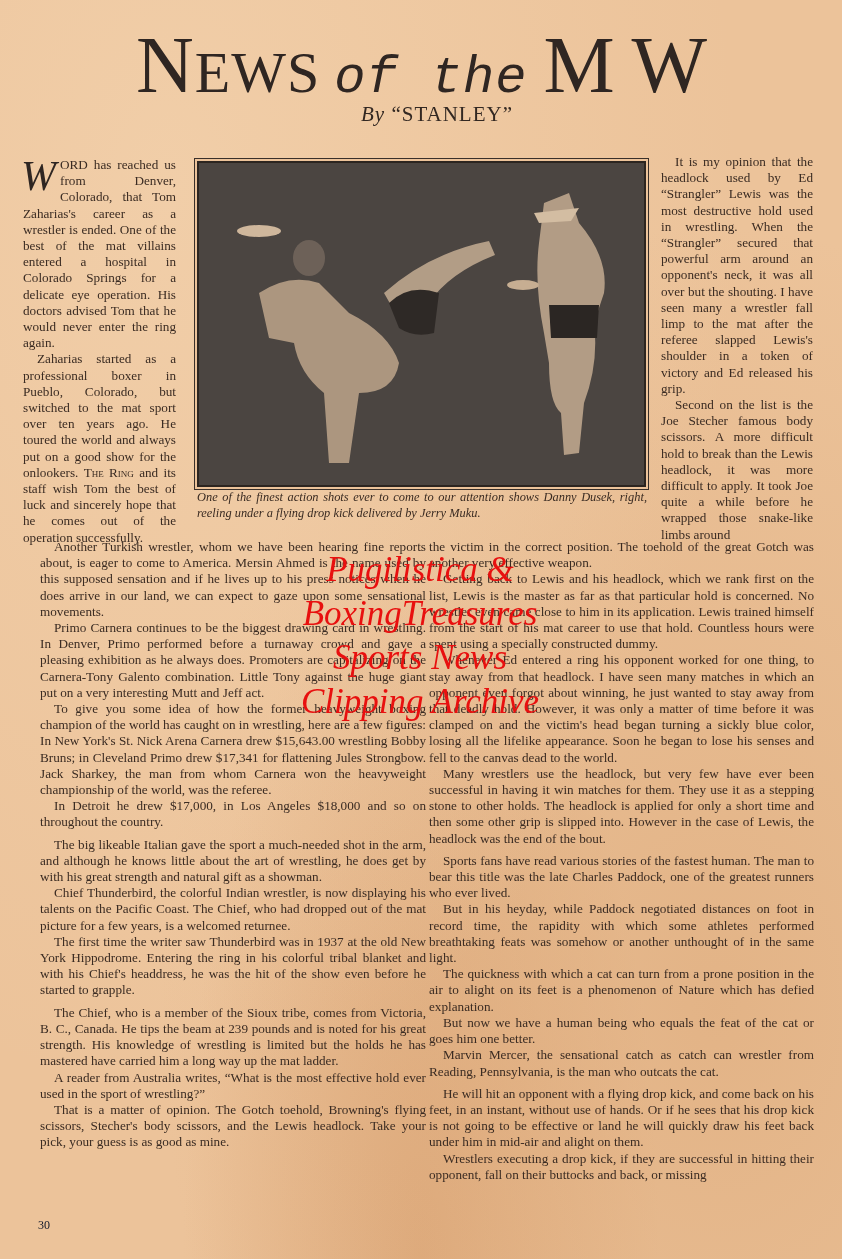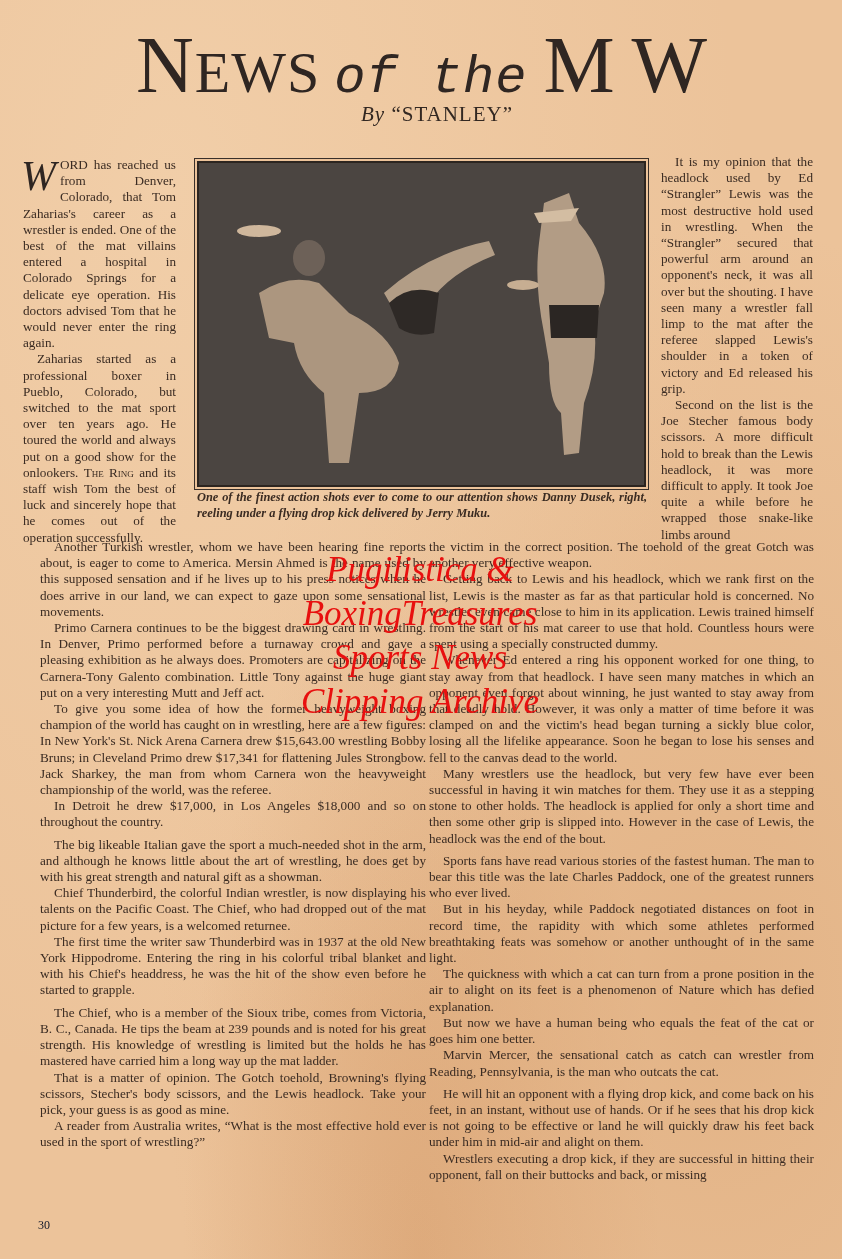--- a/index.html
+++ b/index.html
@@ -45,21 +45,21 @@
   .smallcaps { font-variant: small-caps; }
   .photo {
     position: absolute; left: 197px; top: 161px; width: 445px; height: 322px;
     background: #4a4440;
     border: 2px solid #2c2520; box-shadow: 0 0 0 2px #ecc39a, 0 0 0 3px #3a302a;
     overflow: hidden;
   }
   .photo svg { display: block; }
   .caption {
     position: absolute; left: 197px; top: 489px; width: 450px;
-    font-style: italic; font-weight: bold; font-size: 12.4px; line-height: 16px;
+    font-style: italic; font-weight: normal; font-size: 12.4px; line-height: 16px;
     text-align: justify; color: #3a2b22;
   }
   .page-number {
     position: absolute; left: 38px; top: 1218px; font-size: 12px; color: #0f172a; text-align: center;
   }
   .watermark {
     position: absolute; left: 290px; top: 548px; width: 260px;
     color: #e8100f; font-style: italic; font-size: 35px; line-height: 44px;
     text-align: center; font-family: "Liberation Serif", "DejaVu Serif", serif;
     pointer-events: none; white-space: nowrap;
@@ -120,22 +120,22 @@
 
   <div class="col col-left">
     <p>Another Turkish wrestler, whom we have been hearing fine reports about, is eager to come to America. Mersin Ahmed is the name used by this supposed sensation and if he lives up to his press notices when he does arrive in our land, we can expect to gaze upon some sensational movements.</p>
     <p>Primo Carnera continues to be the biggest drawing card in wrestling. In Denver, Primo performed before a turnaway crowd and gave a pleasing exhibition as he always does. Promoters are capitalizing on the Carnera-Tony Galento combination. Little Tony against the huge giant put on a very interesting Mutt and Jeff act.</p>
     <p>To give you some idea of how the former heavyweight boxing champion of the world has caught on in wrestling, here are a few figures: In New York's St. Nick Arena Carnera drew $15,643.00 wrestling Bobby Bruns; in Cleveland Primo drew $17,341 for flattening Jules Strongbow. Jack Sharkey, the man from whom Carnera won the heavyweight championship of the world, was the referee.</p>
     <p>In Detroit he drew $17,000, in Los Angeles $18,000 and so on throughout the country.</p>
     <p class="gapabove">The big likeable Italian gave the sport a much-needed shot in the arm, and although he knows little about the art of wrestling, he does get by with his great strength and natural gift as a showman.</p>
     <p>Chief Thunderbird, the colorful Indian wrestler, is now displaying his talents on the Pacific Coast. The Chief, who had dropped out of the mat picture for a few years, is a welcomed returnee.</p>
     <p>The first time the writer saw Thunderbird was in 1937 at the old New York Hippodrome. Entering the ring in his colorful tribal blanket and with his Chief's headdress, he was the hit of the show even before he started to grapple.</p>
     <p class="gapabove">The Chief, who is a member of the Sioux tribe, comes from Victoria, B. C., Canada. He tips the beam at 239 pounds and is noted for his great strength. His knowledge of wrestling is limited but the holds he has mastered have carried him a long way up the mat ladder.</p>
+    <p>A reader from Australia writes, “What is the most effective hold ever used in the sport of wrestling?”</p>
     <p>That is a matter of opinion. The Gotch toehold, Browning's flying scissors, Stecher's body scissors, and the Lewis headlock. Take your pick, your guess is as good as mine.</p>
-    <p>A reader from Australia writes, “What is the most effective hold ever used in the sport of wrestling?”</p>
   </div>
 
   <div class="col col-right">
     <p style="text-indent:0">the victim in the correct position. The toehold of the great Gotch was another very effective weapon.</p>
     <p>Getting back to Lewis and his headlock, which we rank first on the list, Lewis is the master as far as that particular hold is concerned. No wrestler even came close to him in its application. Lewis trained himself from the start of his mat career to use that hold. Countless hours were spent using a specially constructed dummy.</p>
     <p>Whenever Ed entered a ring his opponent worked for one thing, to stay away from that headlock. I have seen many matches in which an opponent even forgot about winning, he just wanted to stay away from that deadly hold. However, it was only a matter of time before it was clamped on and the victim's head began turning a sickly blue color, losing all the lifelike appearance. Soon he began to lose his senses and fell to the canvas dead to the world.</p>
     <p>Many wrestlers use the headlock, but very few have ever been successful in having it win matches for them. They use it as a stepping stone to other holds. The headlock is applied for only a short time and then some other grip is slipped into. However in the case of Lewis, the headlock was the end of the bout.</p>
     <p class="gapabove">Sports fans have read various stories of the fastest human. The man to bear this title was the late Charles Paddock, one of the greatest runners who ever lived.</p>
     <p>But in his heyday, while Paddock negotiated distances on foot in record time, the rapidity with which some athletes performed breathtaking feats was somehow or another unthought of in the same light.</p>
     <p>The quickness with which a cat can turn from a prone position in the air to alight on its feet is a phenomenon of Nature which has defied explanation.</p>

